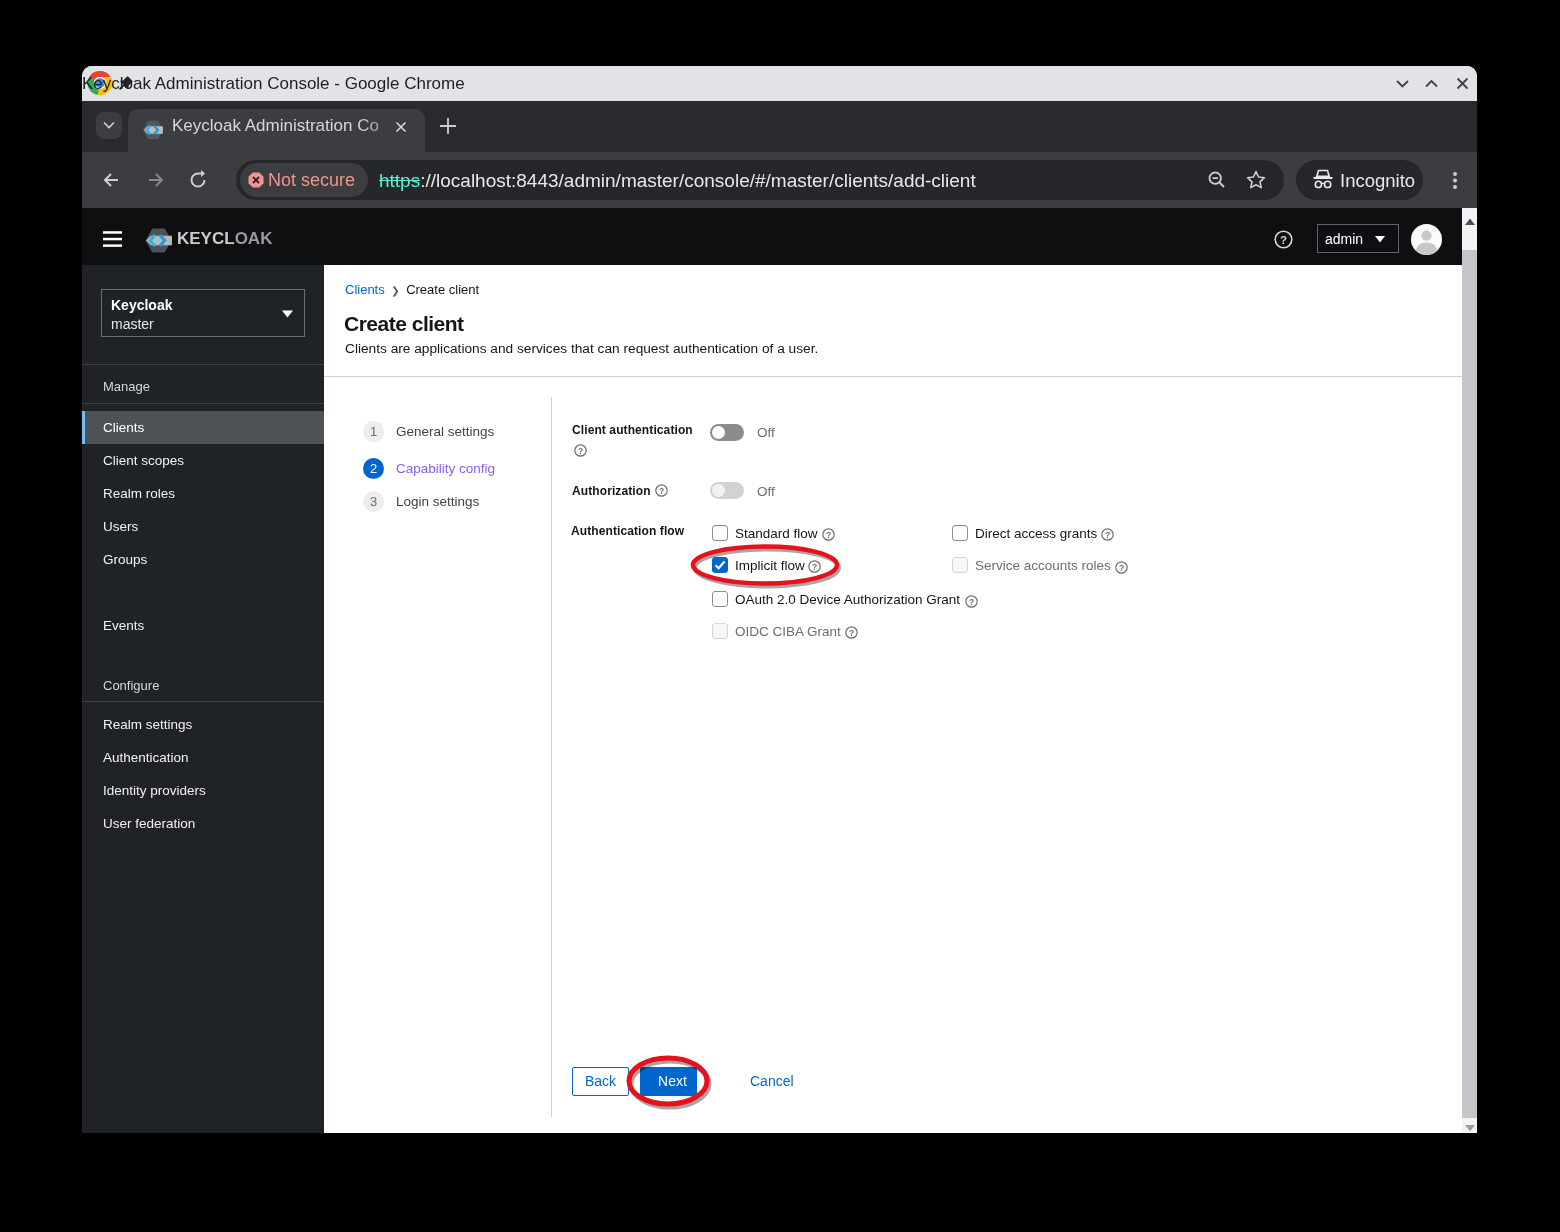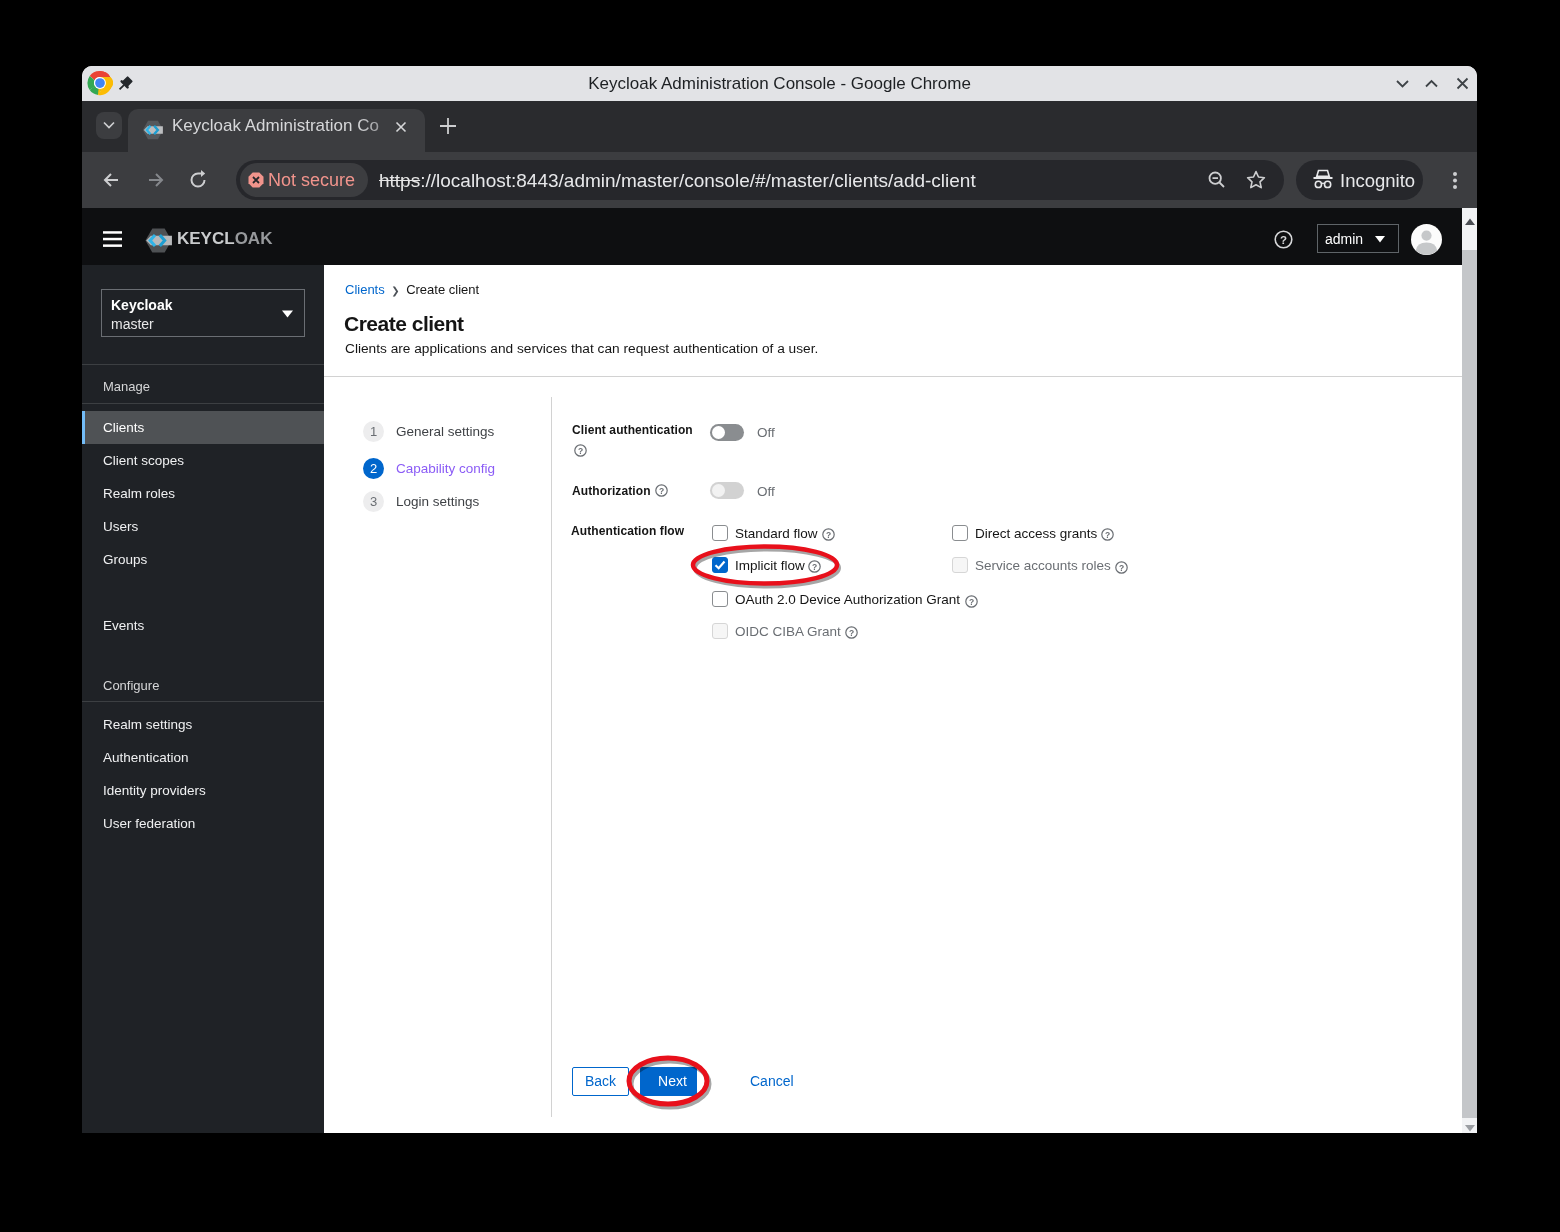--- a/index.html
+++ b/index.html
@@ -2,34 +2,34 @@
 <html><head>
 <meta charset="utf-8">
 <style>
   * { margin:0; padding:0; box-sizing:border-box; }
   html,body { width:1560px; height:1232px; background:#000; font-family:"Liberation Sans", sans-serif; overflow:hidden; }
   .abs { position:absolute; }
   #page { position:relative; width:1560px; height:1232px; background:#000; }
   #window { position:absolute; left:82px; top:66px; width:1395px; height:1067px; border-radius:10px 10px 0 0; overflow:hidden; background:#fff; }
   
   #titlebar { position:absolute; left:0; top:0; width:1395px; height:35px; background:#e2e3e6; }
-  #wtitle { position:absolute; left:0; top:0; width:1395px; height:35px; line-height:36px; text-align:center; font-size:17px; color:#1d2023; }
+  #wtitle { position:absolute; left:0; top:0; width:1395px; height:35px; line-height:36px; text-align:left; font-size:17px; color:#1d2023; }
   
   #tabstrip { position:absolute; left:0; top:35px; width:1395px; height:51px; background:#2a2b2e; }
   #tabsearch { position:absolute; left:14px; top:11px; width:26px; height:27px; border-radius:8px; background:#3c3d40; }
   #tab { position:absolute; left:46px; top:8px; width:297px; height:43px; background:#3c3d40; border-radius:10px 10px 0 0; }
   #tabtitle { position:absolute; left:44px; top:7px; width:212px; font-size:17px; color:#d6d7d9; white-space:nowrap; overflow:hidden; }
   #tabfade { position:absolute; left:230px; top:10px; width:64px; height:26px; background:linear-gradient(90deg, rgba(60,61,64,0), #3c3d40 85%); }
   
   #toolbar { position:absolute; left:0; top:86px; width:1395px; height:56px; background:#3c3d40;padding-left:11px; }
   #omnibox { position:absolute; left:154px; top:8px; width:1048px; height:40px; border-radius:20px; background:#26272b; }
   #chip { position:absolute; left:4px; top:3px; width:128px; height:34px; border-radius:17px; background:#3c3d40; }
   #chiptext { position:absolute; left:32px; top:0; height:40px; line-height:40px; font-size:18px; color:#f1948c; }
   #urltext { position:absolute; left:143px; top:0; height:40px; line-height:41px; font-size:19px; color:#e7e8ea; }
-  #urltext .struck { color:#e5e5e5; text-decoration:line-through; }
+  #urltext .struck { color:#5eead4; text-decoration:line-through; }
   #incog { position:absolute; left:1214px; top:8px; width:127px; height:40px; border-radius:20px; background:#26272b; }
   #incogtext { position:absolute; left:44px; top:0; height:28px; line-height:41px; font-size:18.5px; color:#e7e8ea; }
   
   #masthead { position:absolute; left:0; top:142px; width:1380px; height:57px; background:#0e0f11; }
   #kclogotext { position:absolute; left:95px; top:21px; font-size:17px; font-weight:bold; letter-spacing:0px; }
   #adminbox { position:absolute; left:1235px; top:16px; width:82px; height:29px; border:1px solid #5f6468; }
   #adminbox span { position:absolute; left:7px; top:6px; font-size:14px; color:#fff;text-align:center; }
   
   #sidebar { position:absolute; left:0; top:199px; width:242px; height:868px; background:#1f2226; font-size:13.5px; color:#f0f1f2; }
   #realmbox { position:absolute; left:19px; top:24px; width:204px; height:48px; border:1px solid #6a6e73; }

